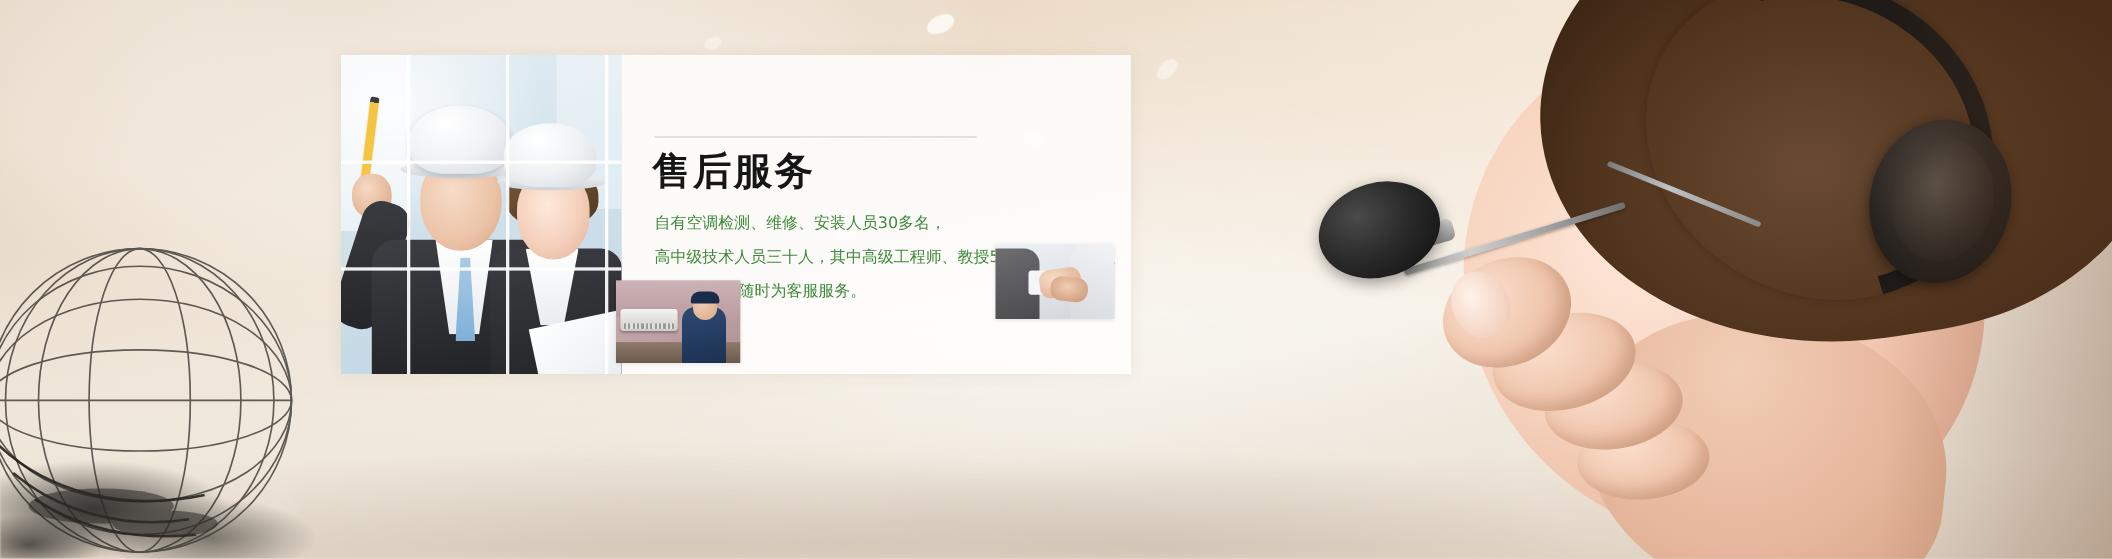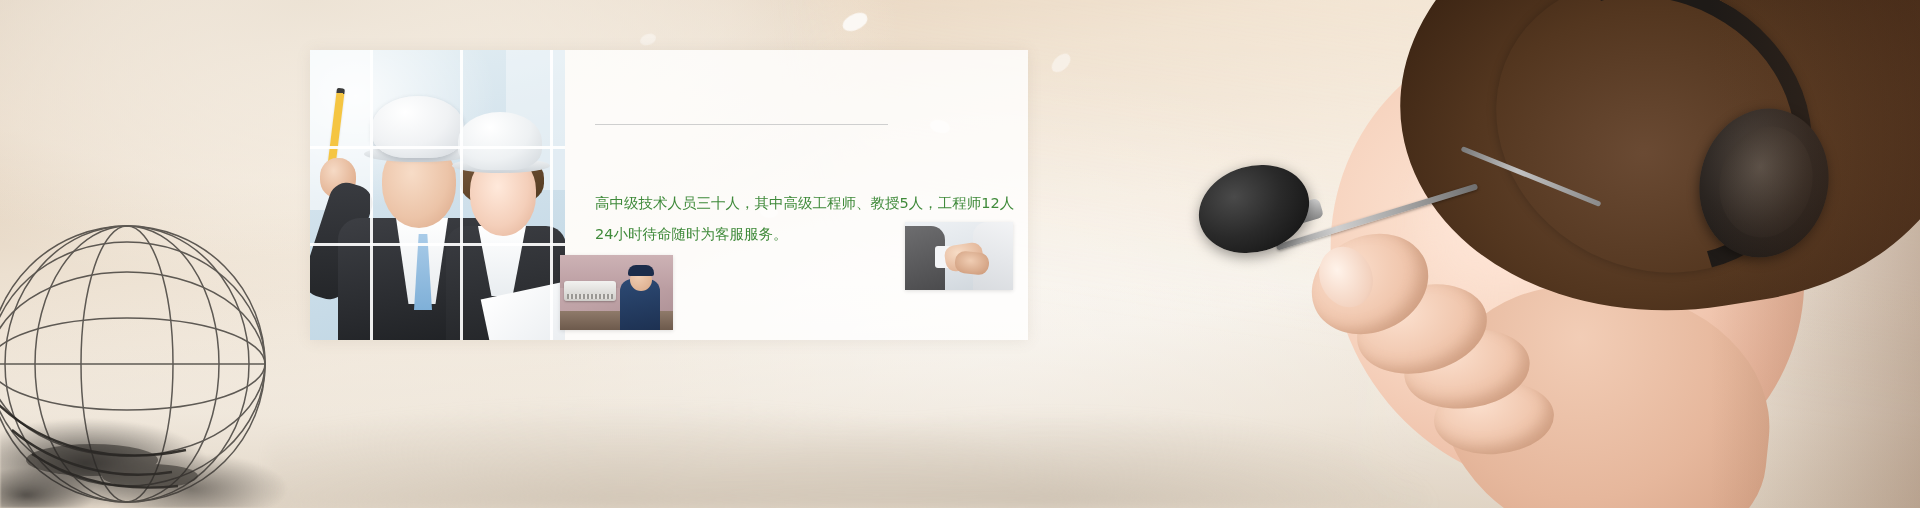--- a/index.html
+++ b/index.html
@@ -415,22 +415,24 @@
       <div class="paper"></div>
 
       <div class="gridline" style="left:0;top:96px;width:255px;height:3px;"></div>
       <div class="gridline" style="left:0;top:193px;width:255px;height:3px;"></div>
       <div class="gridline" style="left:60px;top:0;width:3px;height:290px;"></div>
       <div class="gridline" style="left:150px;top:0;width:3px;height:290px;"></div>
       <div class="gridline" style="left:240px;top:0;width:3px;height:290px;"></div>
     </div>
 
     <div class="rule"></div>
+    <div class="title">售后服务</div>
 
     <div class="body-lines">
+      <div class="bline">自有空调检测、维修、安装人员30多名，</div>
       <div class="bline">高中级技术人员三十人，其中高级工程师、教授5人，工程师12人</div>
       <div class="bline">24小时待命随时为客服服务。</div>
     </div>
 
     <div class="photo-ac">
       <div class="ac-wall"></div>
       <div class="ac-floor"></div>
       <div class="ac-unit"></div>
       <div class="ac-vent"></div>
       <div class="ac-person"></div>

